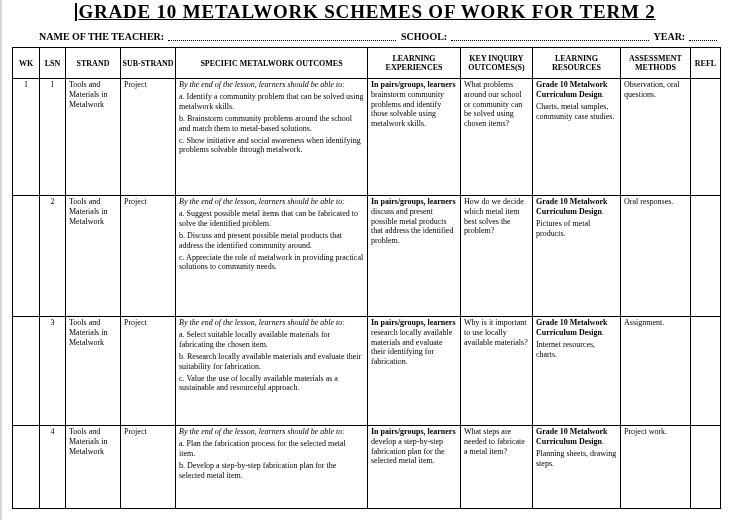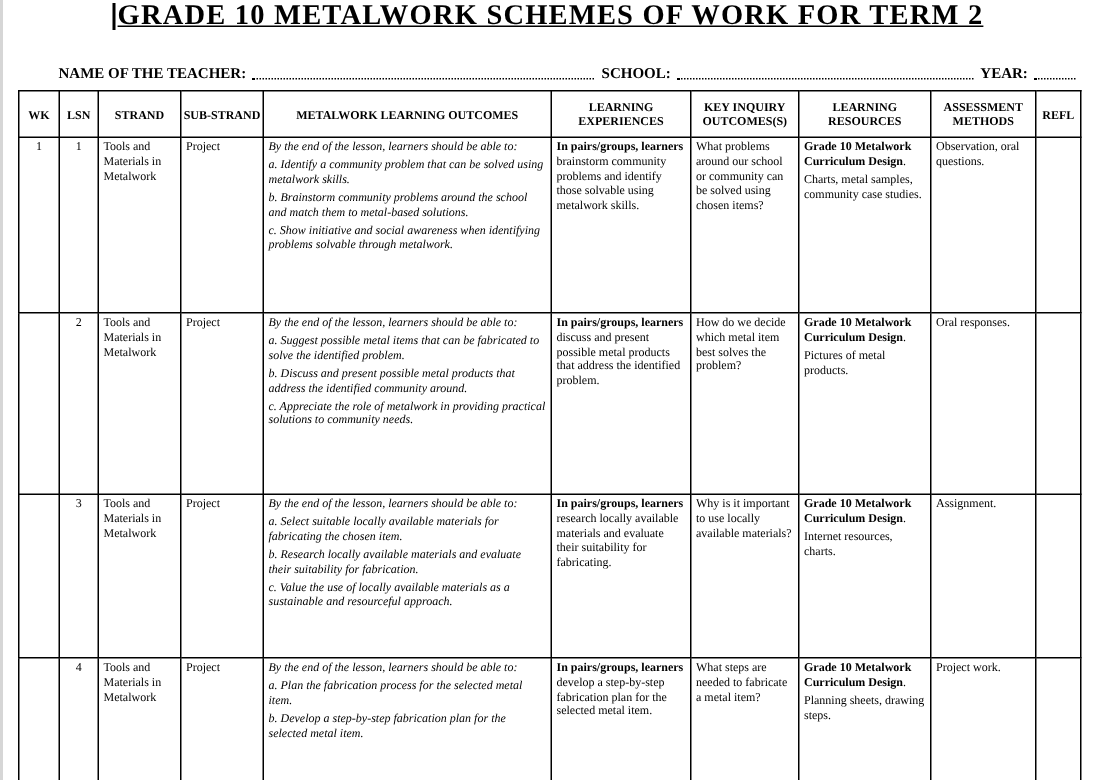--- a/index.html
+++ b/index.html
@@ -29,21 +29,22 @@
   .doc-title {
     display:inline;
     font-size:19px;
     font-weight:bold;
     letter-spacing:0.8px;
     text-decoration:underline;
     vertical-align:middle;
   }
   .info-line {
     display:flex;
-    margin:23px 12px 0 37px;
+    align-items:flex-end;
+    margin:9px 12px 0 37px;
     font-size:10px;
     font-weight:bold;
     line-height:11px;
   }
   .info-line .lbl { white-space:nowrap; }
   .dots {
     border-bottom:1px dotted #000;
     height:9px;
     margin:0 5px 1px 4px;
   }
@@ -74,21 +75,21 @@
     padding:2px 1px;
     height:31px;
   }
   tbody tr:nth-child(1) { height:117px; }
   tbody tr:nth-child(2) { height:121px; }
   tbody tr:nth-child(3) { height:109px; }
   tbody tr:nth-child(4) { height:83px; }
   td.cnum { text-align:center; }
   .bi { font-weight:normal; font-style:italic; }
   .b  { font-weight:bold; }
-  .outcome-item { margin-top:2.5px;font-style:italic; }
+  .outcome-item { margin-top:2.5px; }
   .res-rest { margin-top:2.5px; }
 </style>
 </head>
 <body>
 
 <div class="page">
 
   <div class="title-row">
     <span class="caret"></span><h1 class="doc-title">GRADE 10 METALWORK SCHEMES OF WORK FOR TERM 2</h1>
   </div>
@@ -114,21 +115,21 @@
         <col style="width:88px">
         <col style="width:70px">
       <col style="width:30px">
     </colgroup>
     <thead>
       <tr>
         <th>WK</th>
         <th>LSN</th>
         <th>STRAND</th>
         <th>SUB-STRAND</th>
-        <th>METALWORK LEARNING OUTCOMES</th>
+        <th>SPECIFIC METALWORK OUTCOMES</th>
         <th>LEARNING EXPERIENCES</th>
         <th>KEY INQUIRY OUTCOMES(S)</th>
         <th>LEARNING RESOURCES</th>
         <th>ASSESSMENT METHODS</th>
         <th>REFL</th>
       </tr>
     </thead>
     <tbody id="table-body">
   <tr>
     <td class="cnum">
@@ -223,21 +224,21 @@
           </td>
     <td>
       <div class="bi">By the end of the lesson, learners should be able to:</div>
       <div class="outcomes-list">
               <div class="outcome-item">a. Select suitable locally available materials for fabricating the chosen item.</div>
               <div class="outcome-item">b. Research locally available materials and evaluate their suitability for fabrication.</div>
               <div class="outcome-item">c. Value the use of locally available materials as a sustainable and resourceful approach.</div>
             </div>
     </td>
     <td>
-      <span class="b">In pairs/groups, learners</span><span> research locally available materials and evaluate their suitability for fabricating.</span>
+      <span class="b">In pairs/groups, learners</span><span> research locally available materials and evaluate their identifying for fabrication.</span>
     </td>
     <td>
             <div>Why is it important to use locally available materials?</div>
           </td>
     <td>
       <div><span class="b">Grade 10 Metalwork Curriculum Design</span><span>.</span></div>
       <div class="res-rest">Internet resources, charts.</div>
     </td>
     <td>
             <div>Assignment.</div>

